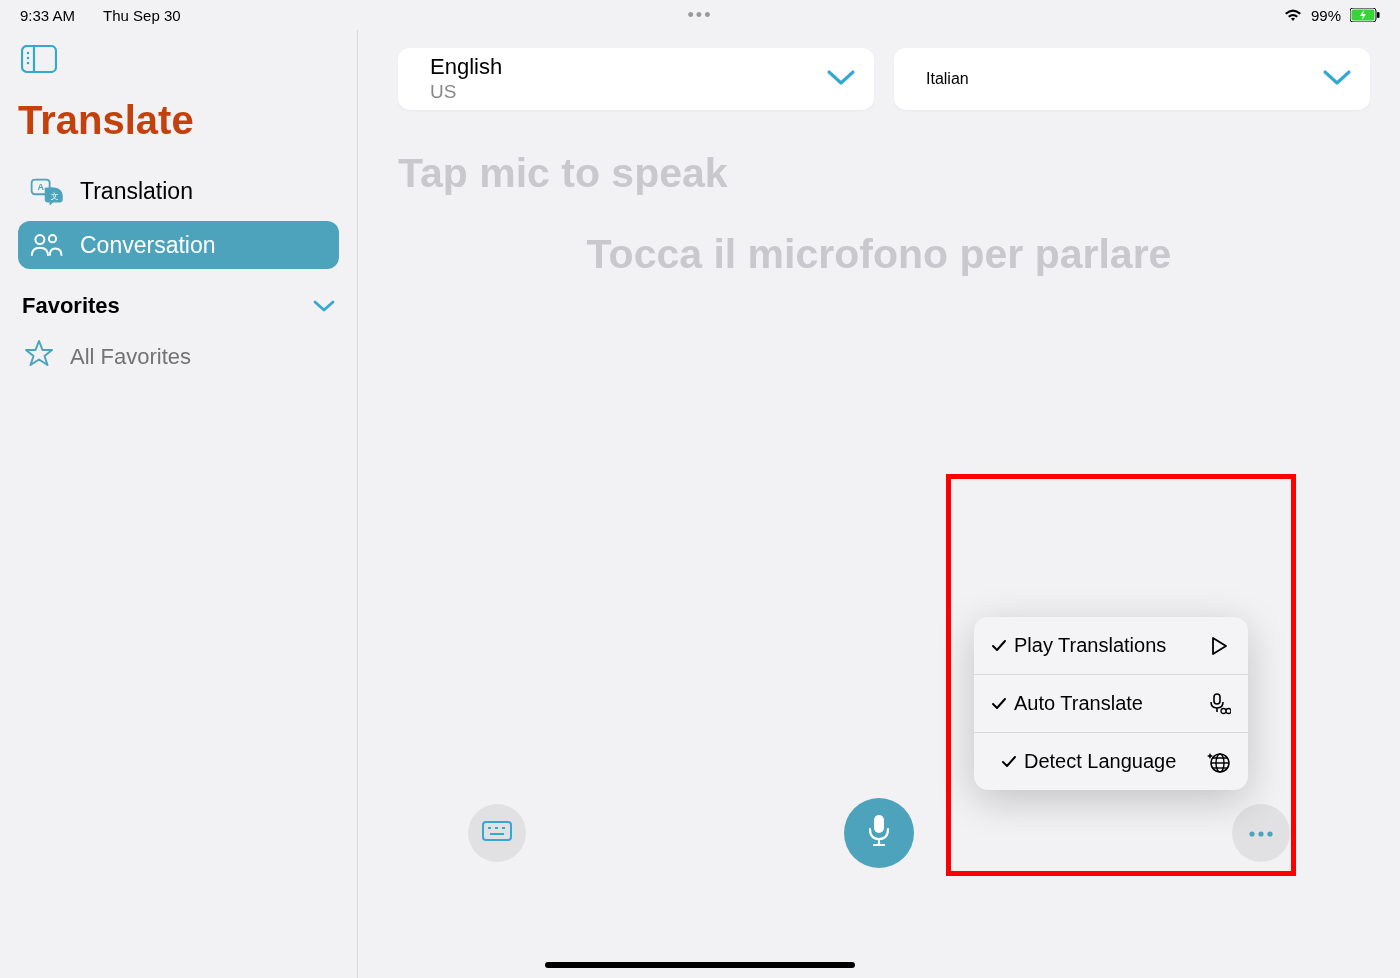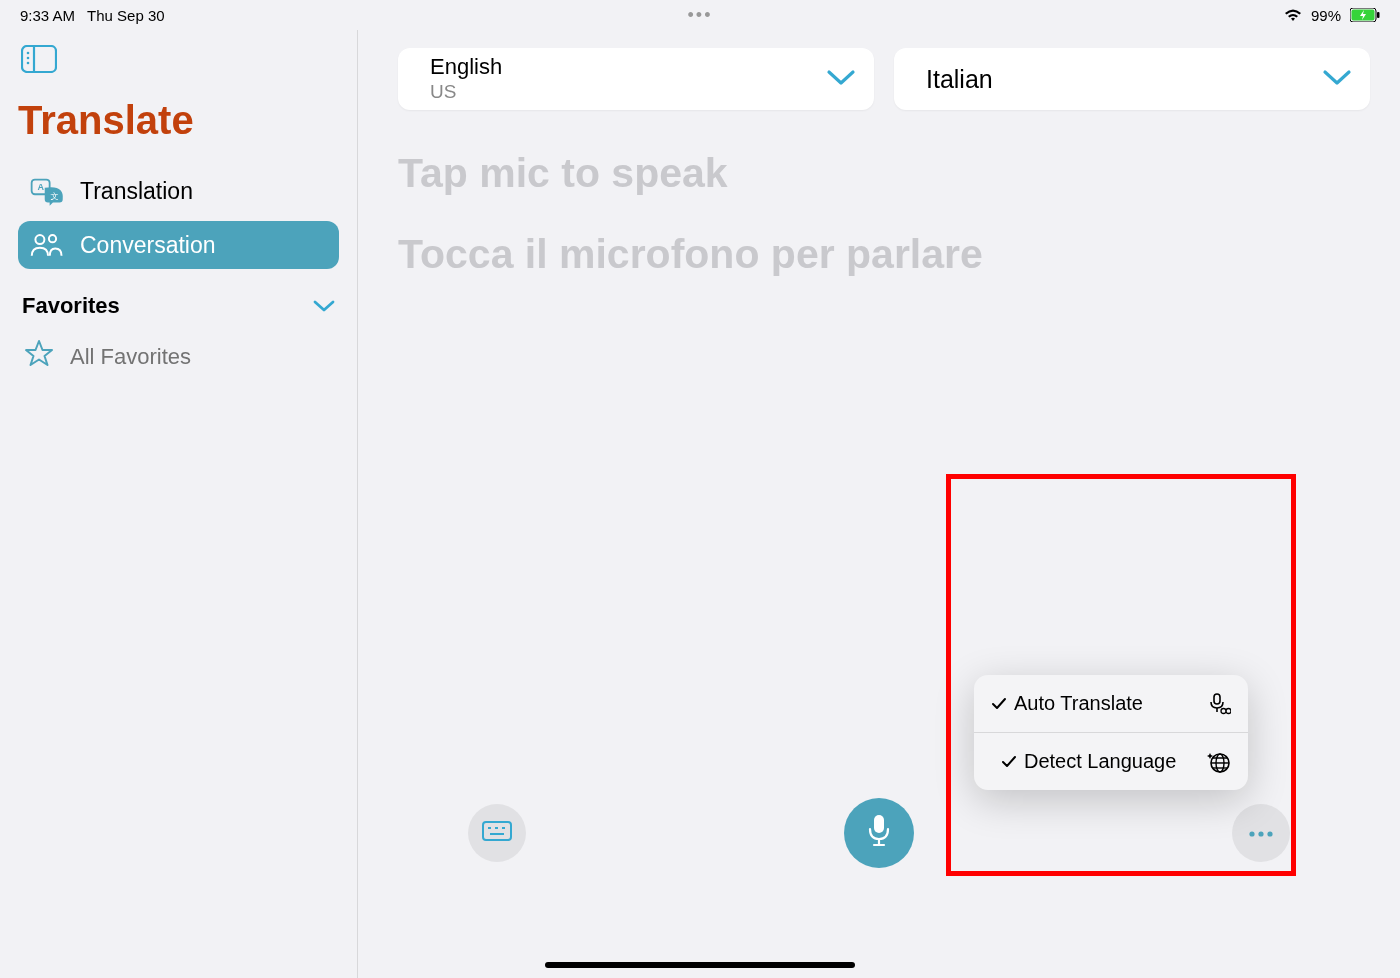--- a/index.html
+++ b/index.html
@@ -18,21 +18,21 @@
       right: 0;
       height: 30px;
       display: flex;
       justify-content: space-between;
       align-items: center;
       padding: 5px 20px;
       font-size: 15px;
       font-weight: 500;
       color: #000;
     }
-    .status-left { display: flex; gap: 12px; }
+    .status-left { display: flex; gap: 28px; }
     .status-center {
       position: absolute;
       left: 50%;
       transform: translateX(-50%);
       color: #999;
       font-size: 18px;
       letter-spacing: 2px;
     }
     .status-right { display: flex; align-items: center; gap: 9px; }
     .wifi-icon, .battery-icon { display: inline-flex; align-items: center; }
@@ -117,35 +117,35 @@
       justify-content: space-between;
       align-items: center;
       padding: 8px 18px 8px 32px;
       box-shadow: 0 1px 2px rgba(0,0,0,0.05);
       height: 62px;
     }
     .lang-select-text { display: flex; flex-direction: column; line-height: 1.2; }
     .lang-name { font-size: 22px; font-weight: 400; color: #000; }
     .lang-sub { font-size: 19px; color: #888; }
     .lang-chevron { color: #34a8d1; }
-    .lang-select.single .lang-name { font-size: 25px; }
+    .lang-select.single .lang-name { font-size: 16px; }
 
     .hint-area {
       margin-top: 40px;
       padding-left: 10px;
     }
     .hint-text {
       font-size: 41px;
       font-weight: 700;
       color: #c9c9cd;
       margin-bottom: 34px;
       margin-top: 17px;
     }
     .hint-text.right {
-      text-align: left;
+      text-align: center;
       margin-right: 10px;
     }
     
     .bottom-controls {
       position: absolute;
       bottom: 110px;
       left: 0;
       right: 0;
       display: flex;
       justify-content: center;
@@ -366,20 +366,33 @@
       </div>
     </div>
 
     <div class="popup">
       <div class="popup-item">
         <span class="popup-check">
           <svg width="16" height="14" viewBox="0 0 16 14">
               <path d="M2 7 L6 11 L14 2" fill="none" stroke="#000" stroke-width="2" stroke-linecap="round" stroke-linejoin="round"></path>
             </svg>
         </span>
+        <span class="popup-label">Play Transla­tions</span>
+        <span class="popup-right-icon">
+          <svg width="20" height="20" viewBox="0 0 20 20">
+              <path d="M4 2 L17 10 L4 18 Z" fill="none" stroke="#000" stroke-width="1.8" stroke-linejoin="round"></path>
+            </svg>
+        </span>
+      </div>
+      <div class="popup-item">
+        <span class="popup-check">
+          <svg width="16" height="14" viewBox="0 0 16 14">
+              <path d="M2 7 L6 11 L14 2" fill="none" stroke="#000" stroke-width="2" stroke-linecap="round" stroke-linejoin="round"></path>
+            </svg>
+        </span>
         <span class="popup-label">Auto Translate</span>
         <span class="popup-right-icon">
           <svg width="24" height="24" viewBox="0 0 24 24">
               <rect x="7" y="2" width="6" height="10" rx="3" fill="none" stroke="#000" stroke-width="1.6"></rect>
               <path d="M4 10 Q4 16 10 16 Q16 16 16 10" fill="none" stroke="#000" stroke-width="1.6"></path>
               <line x1="10" y1="16" x2="10" y2="20" stroke="#000" stroke-width="1.6"></line>
               <path d="M14 19 Q14 16.5 16.5 16.5 Q19 16.5 19 19 Q19 21.5 21.5 21.5 Q24 21.5 24 19 Q24 16.5 21.5 16.5 Q19 16.5 19 19 Q19 21.5 16.5 21.5 Q14 21.5 14 19 Z" fill="none" stroke="#000" stroke-width="1.3"></path>
             </svg>
         </span>
       </div>

